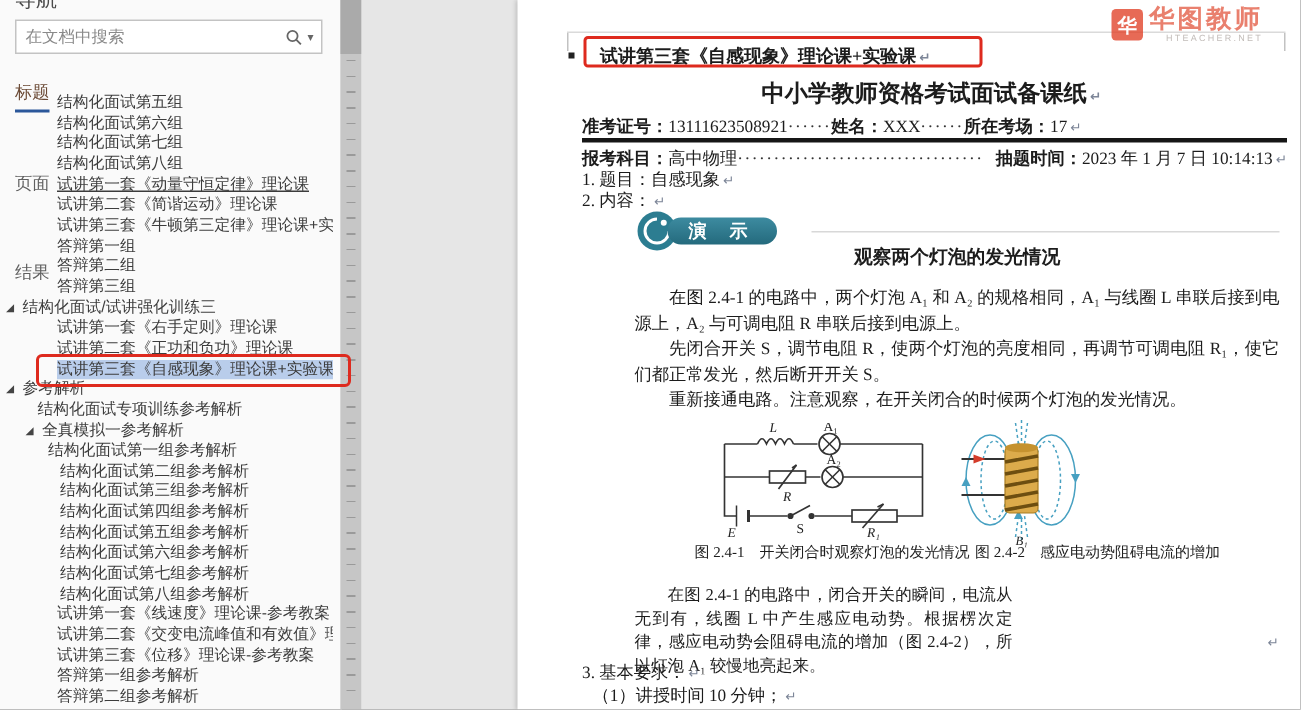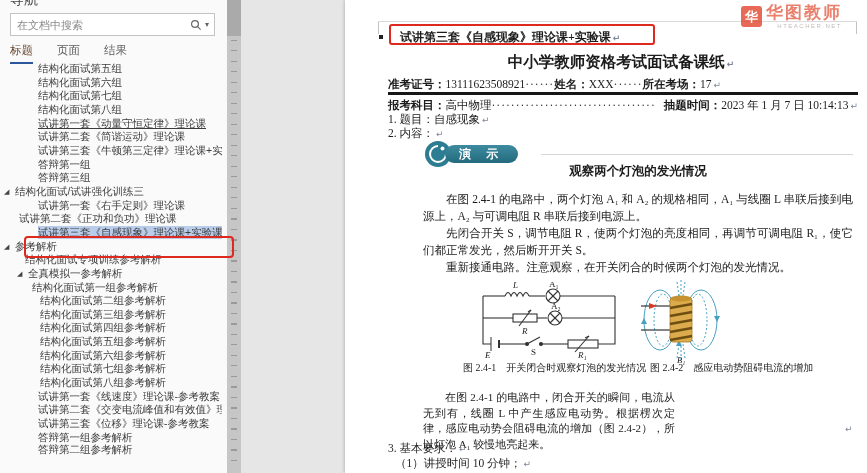--- a/index.html
+++ b/index.html
@@ -10,21 +10,21 @@
   .sidebar{position:absolute;left:0;top:0;width:227px;height:473px;background:#fafafa;
            border-right:1px solid #d6d6d6;overflow:hidden;}
   .nav-title{position:absolute;top:-9px;left:10px;font-size:14px;color:#4a4a4a;}
   .searchbox{position:absolute;top:13px;left:10px;width:205px;height:23px;background:#fff;
              border:1px solid #c3c3c3;display:flex;align-items:center;box-sizing:border-box;}
   .searchbox input{flex:1;border:none;outline:none;font-size:11px;color:#444;padding:0 6px;
                    font-family:inherit;background:transparent;}
   .searchbox input::placeholder{color:#8a8a8a;}
   .search-icons{display:flex;align-items:center;gap:3px;padding-right:5px;color:#666;}
   .chev{font-size:8px;color:#666;}
-  .tabs{position:absolute;top:43px;left:10px;display:flex;gap:24px;font-size:11.5px;color:#5f5f5f;}
+  .tabs{position:absolute;top:54px;left:10px;display:flex;gap:40px;font-size:11.5px;color:#5f5f5f;flex-direction:column;}
   .tab{padding-bottom:4px;cursor:default;}
   .tab.active{color:#6b4a35;border-bottom:2px solid #2b579a;}
   .nav-list{position:absolute;top:62px;left:0;width:222px;bottom:0;font-size:10.5px;color:#3c3c3c;}
   .nav-row{height:13.66px;line-height:13.8px;white-space:nowrap;overflow:hidden;box-sizing:border-box;}
   .nav-row .tri{display:none;font-size:7px;color:#444;width:11px;vertical-align:1px;}
   .nav-row.parent .tri{display:inline-block;}
   .nav-row.selected .lbl{background:#b9cdeb;padding:1px 14px 1px 0;}
 
   
   .ann{position:absolute;border:2px solid #de2a1e;border-radius:4px;z-index:40;pointer-events:none;}
@@ -116,41 +116,42 @@
 
     <div class="nav-list">
         <div class="nav-row" style="padding-left: 38px;"><span class="lbl">结构化面试第五组</span></div>
         <div class="nav-row" style="padding-left: 38px;"><span class="lbl">结构化面试第六组</span></div>
         <div class="nav-row" style="padding-left: 38px;"><span class="lbl">结构化面试第七组</span></div>
         <div class="nav-row" style="padding-left: 38px;"><span class="lbl">结构化面试第八组</span></div>
         <div class="nav-row" style="padding-left: 38px; text-decoration: underline;"><span class="lbl">试讲第一套《动量守恒定律》理论课</span></div>
         <div class="nav-row" style="padding-left: 38px;"><span class="lbl">试讲第二套《简谐运动》理论课</span></div>
         <div class="nav-row" style="padding-left: 38px;"><span class="lbl">试讲第三套《牛顿第三定律》理论课+实验课</span></div>
         <div class="nav-row" style="padding-left: 38px;"><span class="lbl">答辩第一组</span></div>
+        <div class="nav-row" style="padding-left: 38px;"><span class="lbl">答辩第二组</span></div>
         <div class="nav-row" style="padding-left: 38px;"><span class="lbl">答辩第三组</span></div>
         <div class="nav-row parent" style="padding-left: 4px;"><span class="tri">◢</span><span class="lbl">结构化面试/试讲强化训练三</span></div>
         <div class="nav-row" style="padding-left: 38px;"><span class="lbl">试讲第一套《右手定则》理论课</span></div>
-        <div class="nav-row" style="padding-left: 19px;"><span class="lbl">试讲第二套《正功和负功》理论课</span></div>
+        <div class="nav-row" style="padding-left: 38px;"><span class="lbl">试讲第二套《正功和负功》理论课</span></div>
         <div class="nav-row selected" style="padding-left: 38px;"><span class="lbl">试讲第三套《自感现象》理论课+实验课</span></div>
         <div class="nav-row parent" style="padding-left: 4px;"><span class="tri">◢</span><span class="lbl">参考解析</span></div>
         <div class="nav-row" style="padding-left: 25px;"><span class="lbl">结构化面试专项训练参考解析</span></div>
         <div class="nav-row parent" style="padding-left: 17px;"><span class="tri">◢</span><span class="lbl">全真模拟一参考解析</span></div>
         <div class="nav-row" style="padding-left: 32px;"><span class="lbl">结构化面试第一组参考解析</span></div>
         <div class="nav-row" style="padding-left: 40px;"><span class="lbl">结构化面试第二组参考解析</span></div>
         <div class="nav-row" style="padding-left: 40px;"><span class="lbl">结构化面试第三组参考解析</span></div>
         <div class="nav-row" style="padding-left: 40px;"><span class="lbl">结构化面试第四组参考解析</span></div>
         <div class="nav-row" style="padding-left: 40px;"><span class="lbl">结构化面试第五组参考解析</span></div>
         <div class="nav-row" style="padding-left: 40px;"><span class="lbl">结构化面试第六组参考解析</span></div>
         <div class="nav-row" style="padding-left: 40px;"><span class="lbl">结构化面试第七组参考解析</span></div>
         <div class="nav-row" style="padding-left: 40px;"><span class="lbl">结构化面试第八组参考解析</span></div>
         <div class="nav-row" style="padding-left: 38px;"><span class="lbl">试讲第一套《线速度》理论课-参考教案</span></div>
         <div class="nav-row" style="padding-left: 38px;"><span class="lbl">试讲第二套《交变电流峰值和有效值》理论课-...</span></div>
         <div class="nav-row" style="padding-left: 38px;"><span class="lbl">试讲第三套《位移》理论课-参考教案</span></div>
         <div class="nav-row" style="padding-left: 38px;"><span class="lbl">答辩第一组参考解析</span></div>
-        <div class="nav-row" style="padding-left: 38px; font-family: Liberation Mono, monospace;"><span class="lbl">答辩第二组参考解析</span></div>
+        <div class="nav-row" style="padding-left: 38px;"><span class="lbl">答辩第二组参考解析</span></div>
       </div>
   </div>
 
   <div class="ann" style="left:24px;top:236px;width:206px;height:18px;"></div>
 
   <div class="vruler">
     <div class="rtop"></div>
       <div class="ticks"></div>
   </div>
 

